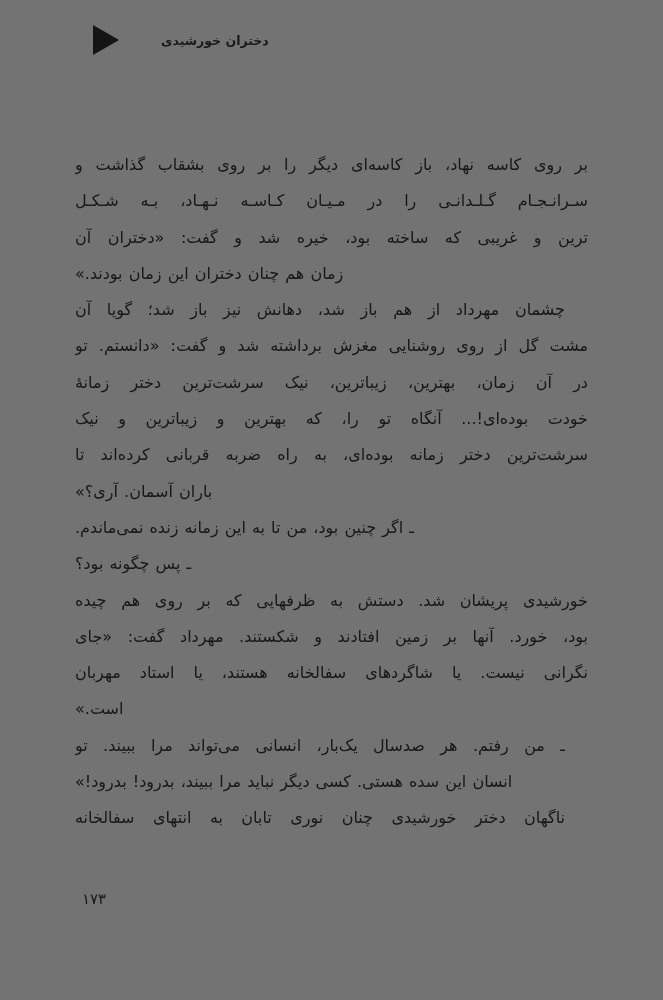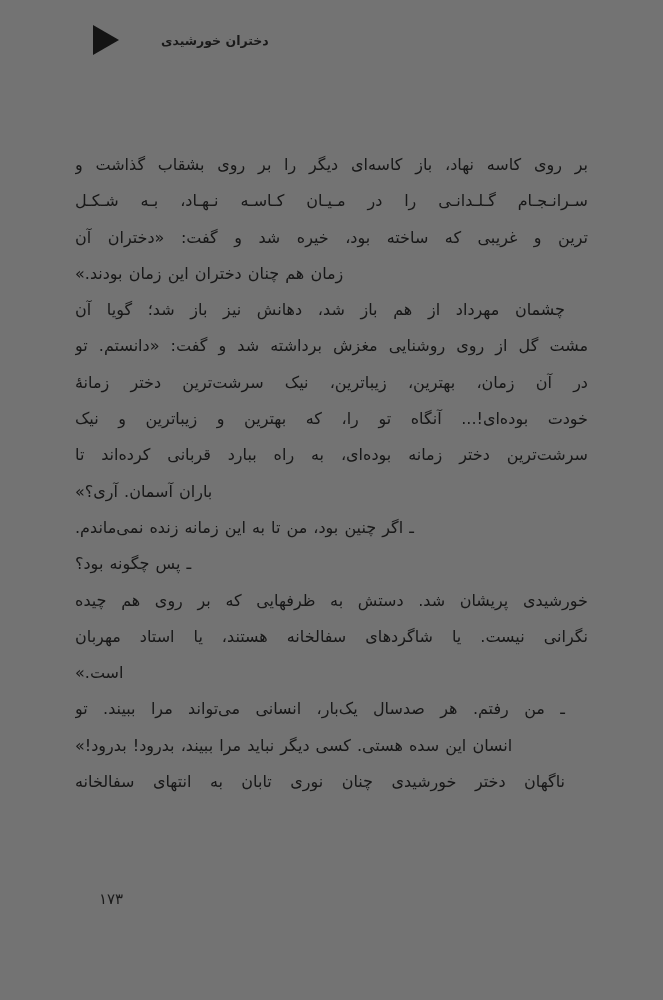--- a/index.html
+++ b/index.html
@@ -62,21 +62,21 @@
   }
   .line.j {
     text-align: justify;
     text-align-last: justify;
   }
   .line.indent {
     padding-right: 23px;
   }
   .page-footer {
     position: absolute;
-    left: 99px;
+    left: 82px;
     top: 890px;
     direction: rtl;
     font-size: 15px;
     color: #1a1a1a;
   }
 </style>
 </head>
 <body>
 
 <div class="page">
@@ -88,25 +88,26 @@
 
   <div class="text-block" id="text-block">
       <div class="line j">بر روی کاسه نهاد، باز کاسه‌ای دیگر را بر روی بشقاب گذاشت و</div>
       <div class="line j">سـرانـجـام گـلـدانـی را در مـیـان کـاسـه نـهـاد، بـه شـکـل</div>
       <div class="line j">ترین و غریبی که ساخته بود، خیره شد و گفت: «دختران آن</div>
       <div class="line">زمان هم چنان دختران این زمان بودند.»</div>
       <div class="line j indent">چشمان مهرداد از هم باز شد، دهانش نیز باز شد؛ گویا آن</div>
       <div class="line j">مشت گل از روی روشنایی مغزش برداشته شد و گفت: «دانستم. تو</div>
       <div class="line j">در آن زمان، بهترین، زیباترین، نیک سرشت‌ترین دختر زمانهٔ</div>
       <div class="line j">خودت بوده‌ای!... آنگاه تو را، که بهترین و زیباترین و نیک</div>
-      <div class="line j">سرشت‌ترین دختر زمانه بوده‌ای، به راه ببارد قربانی کرده‌اند تا</div>
+      <div class="line j">سرشت‌ترین دختر زمانه بوده‌ای، به راه ضربه قربانی کرده‌اند تا</div>
       <div class="line">باران آسمان. آری؟»</div>
       <div class="line indent">ـ اگر چنین بود، من تا به این زمانه زنده نمی‌ماندم.</div>
       <div class="line indent">ـ پس چگونه بود؟</div>
       <div class="line j">خورشیدی پریشان شد. دستش به ظرفهایی که بر روی هم چیده</div>
+      <div class="line j">بود، خورد. آنها بر زمین افتادند و شکستند. مهرداد گفت: «جای</div>
       <div class="line j">نگرانی نیست. یا شاگردهای سفالخانه هستند، یا استاد مهربان</div>
       <div class="line">است.»</div>
       <div class="line j indent">ـ من رفتم. هر صدسال یک‌بار، انسانی می‌تواند مرا ببیند. تو</div>
       <div class="line">انسان این سده هستی. کسی دیگر نباید مرا ببیند، بدرود! بدرود!»</div>
       <div class="line j indent">ناگهان دختر خورشیدی چنان نوری تابان به انتهای سفالخانه</div>
     </div>
 
   <div class="page-footer">
     <span>۱۷۳</span>
   </div>

